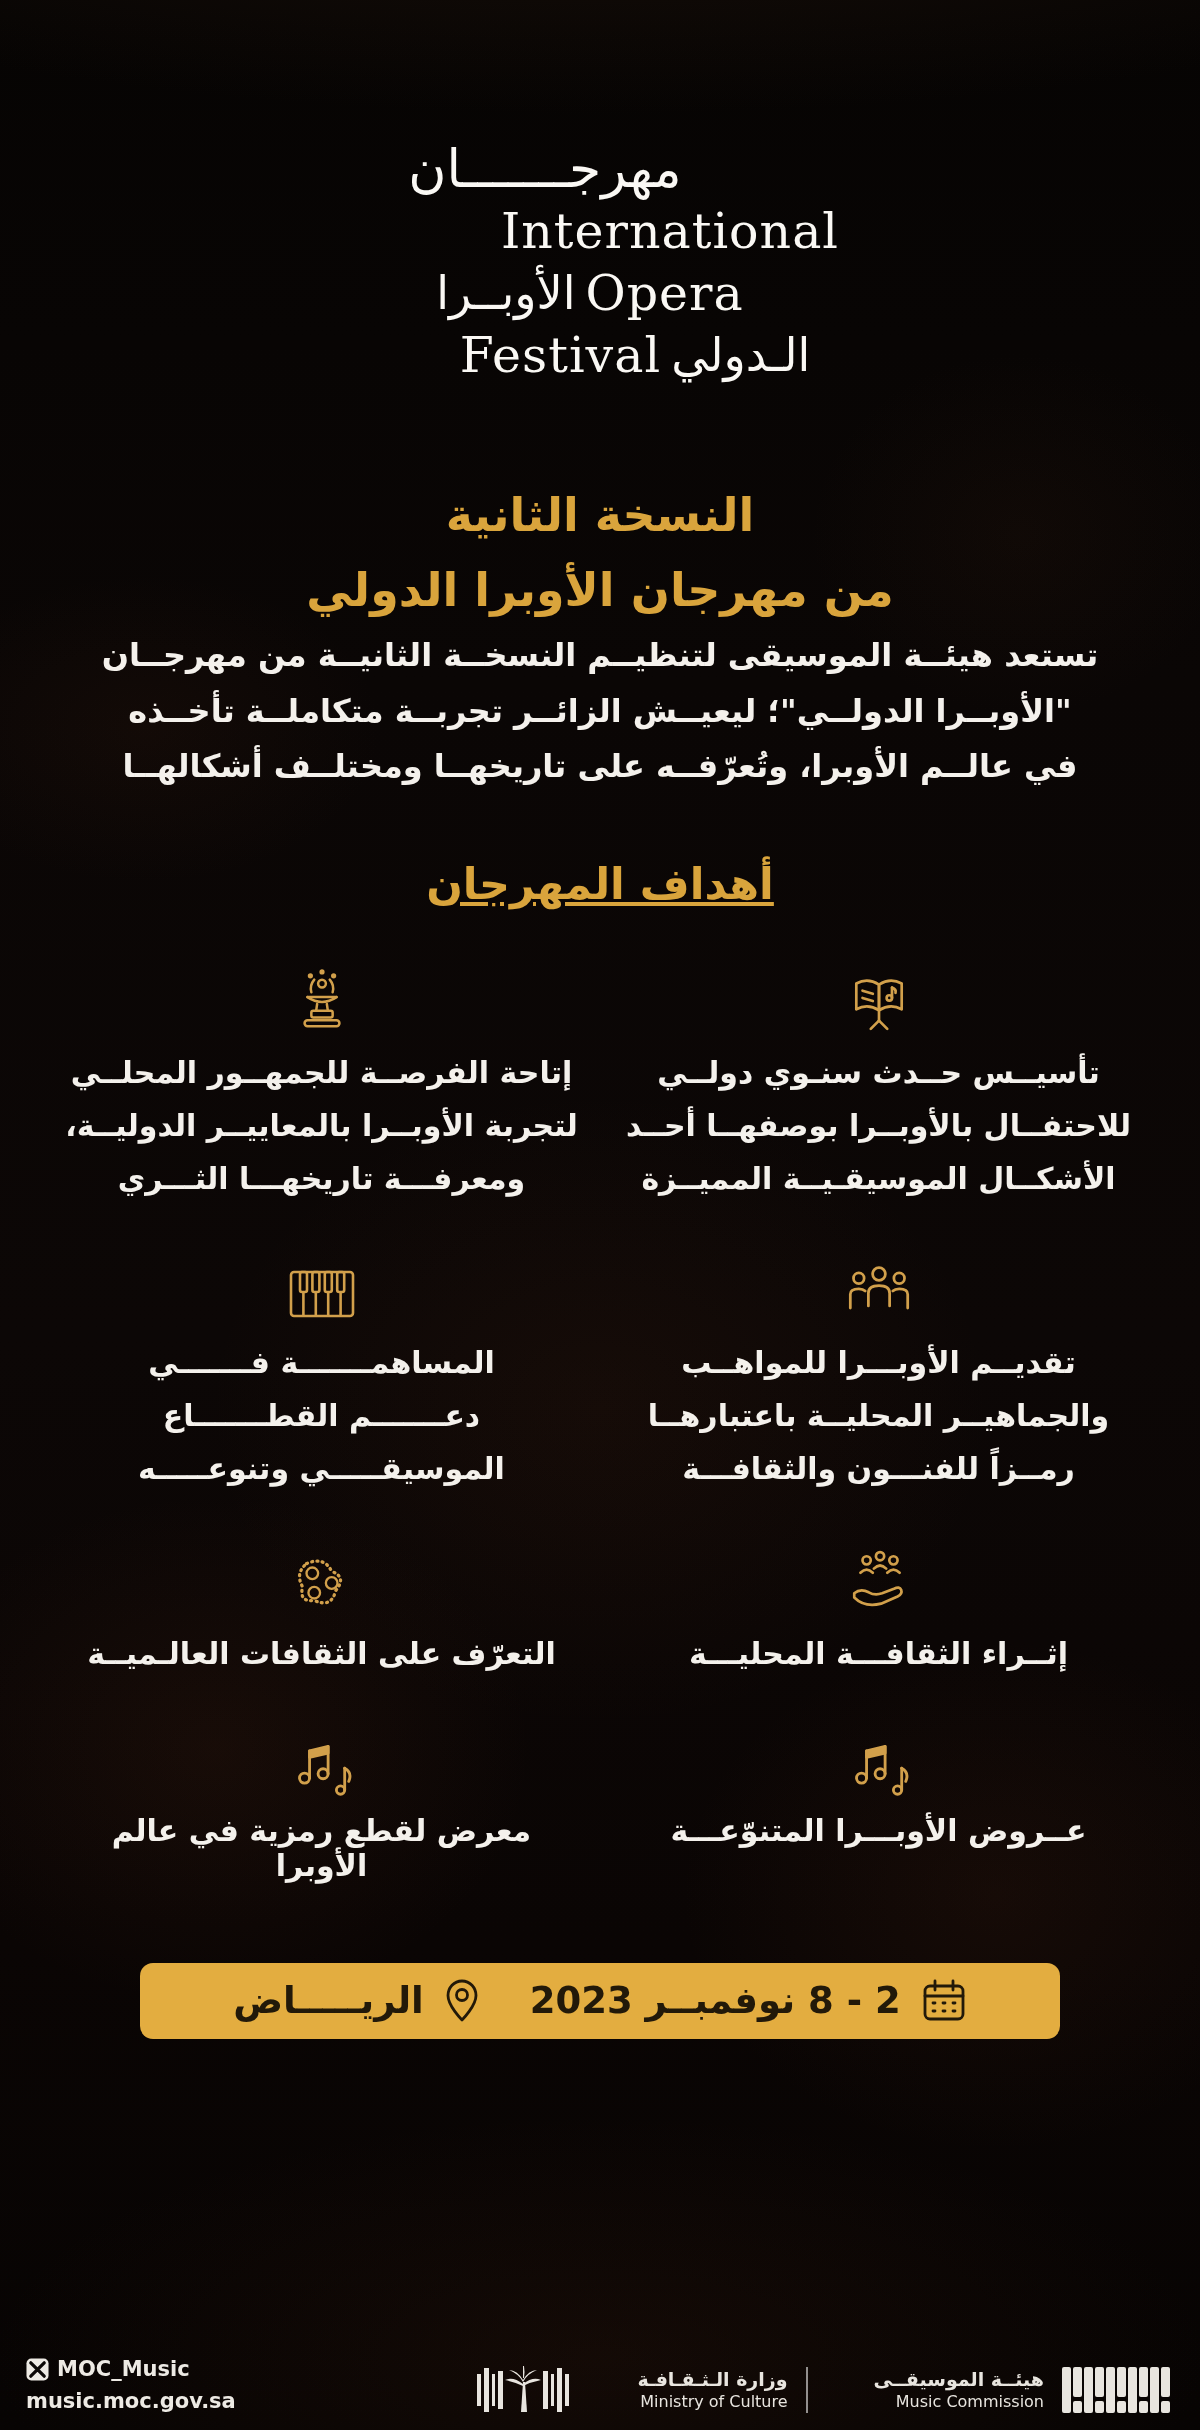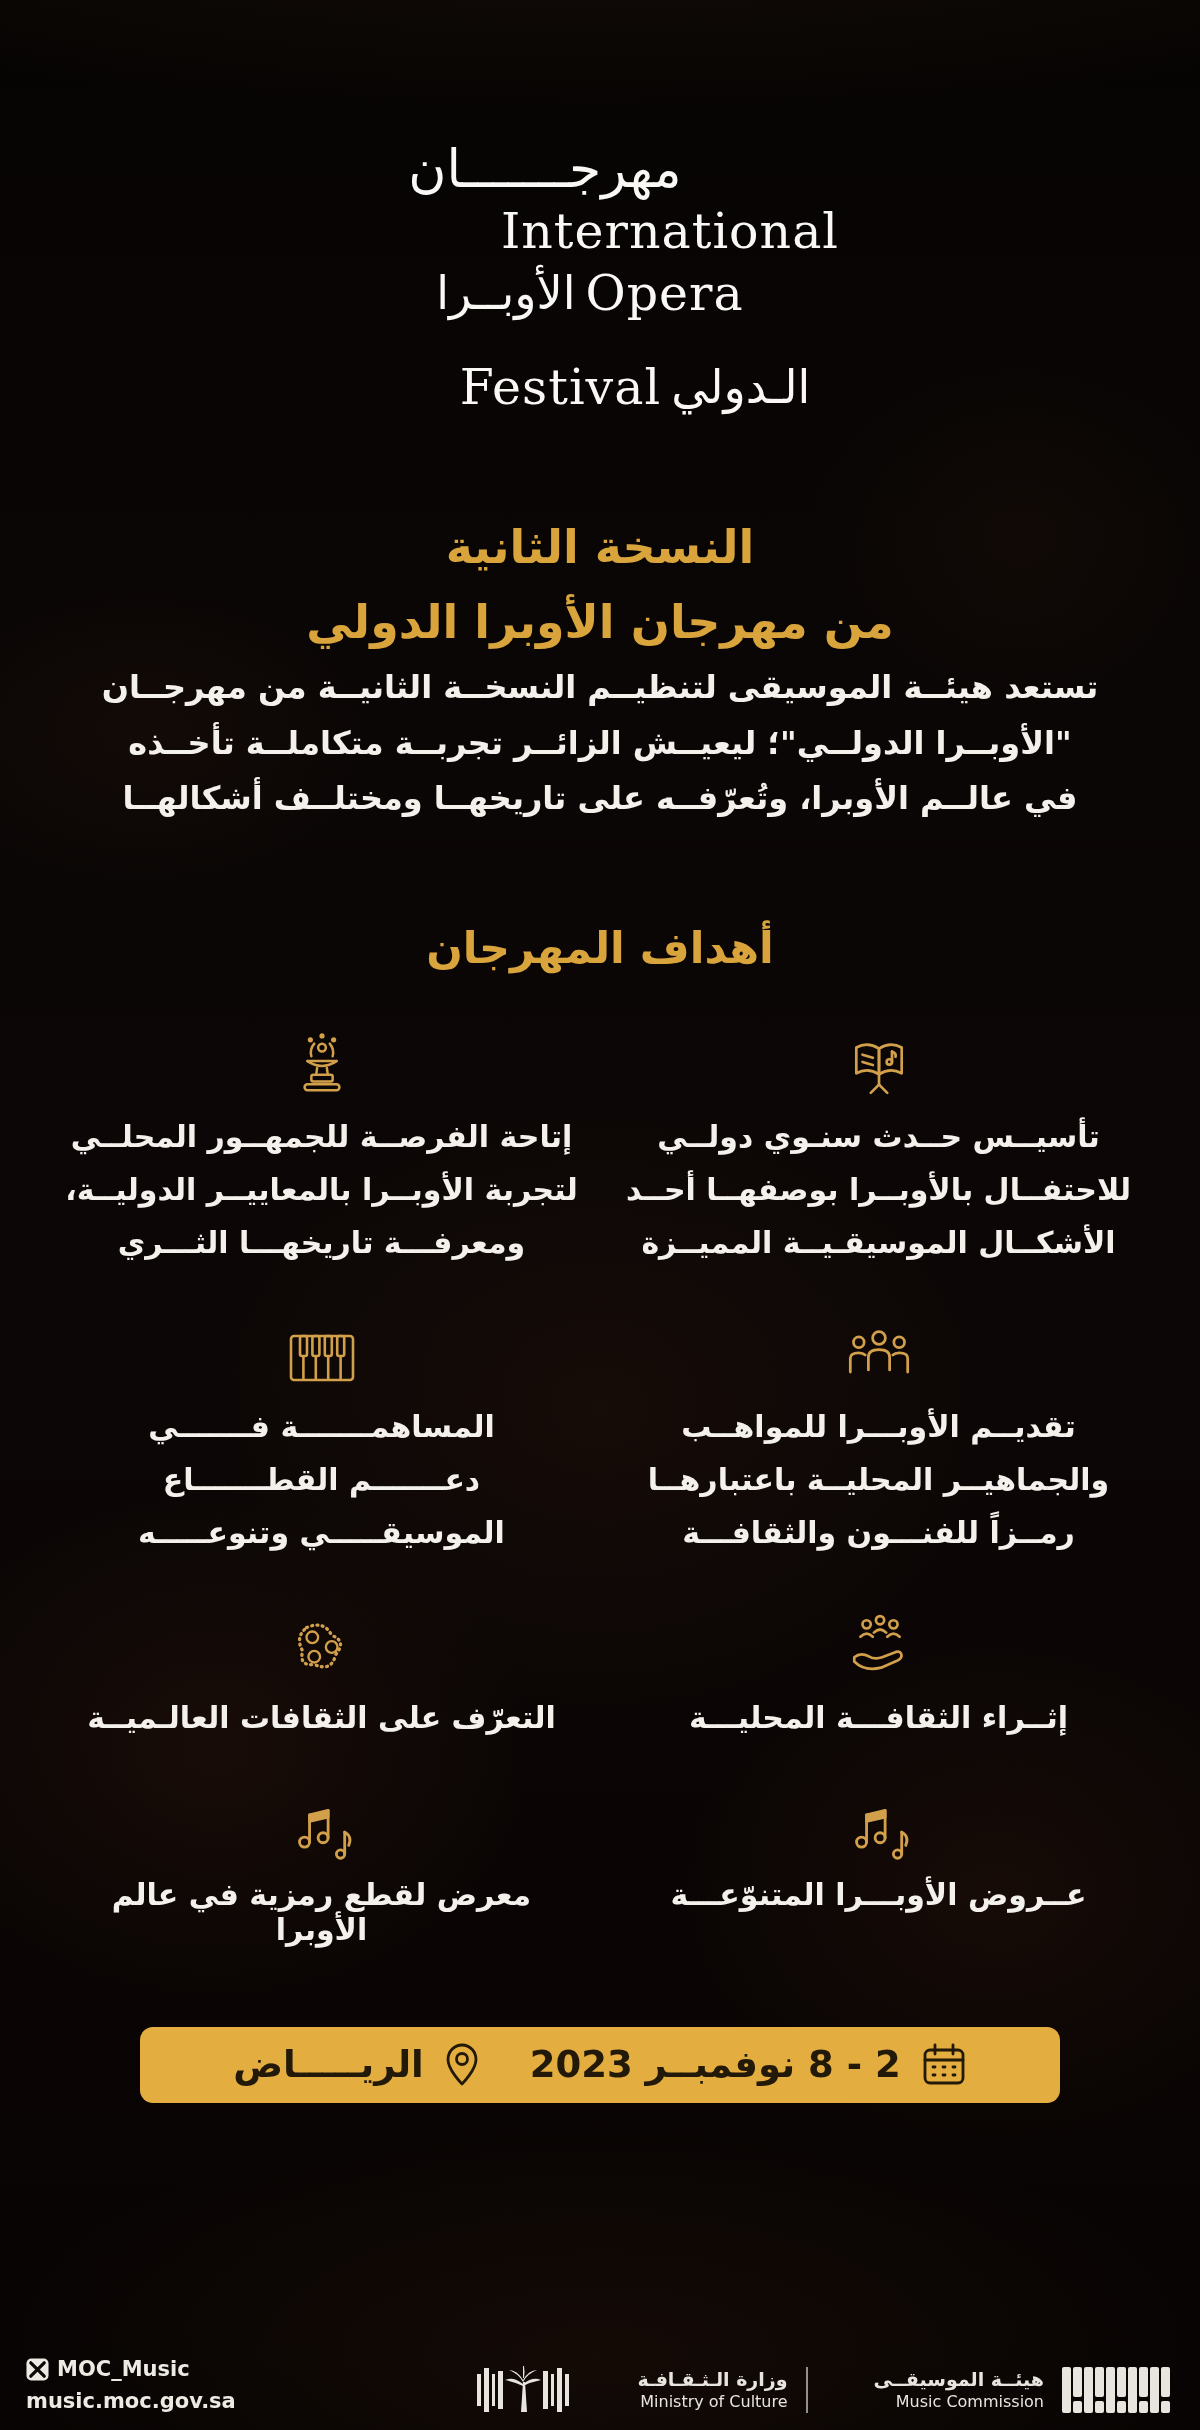--- a/index.html
+++ b/index.html
@@ -29,34 +29,34 @@
 
   
   .logo-block{margin-top:138px;direction:ltr;text-align:center;}
   .logo-line{height:62px;display:flex;justify-content:center;align-items:center;gap:10px;color:#FAF8F4;}
   .logo-ar{font-family:"DejaVu Sans",sans-serif;font-size:46px;font-weight:400;}
   .logo-ar.big{font-size:52px;}
   .logo-en{font-family:"DejaVu Serif","Liberation Serif",serif;font-size:49px;font-weight:400;letter-spacing:1px;}
   .l1{transform:translateX(-55px);}
   .l2{transform:translateX(70px);}
   .l3{transform:translateX(-10px);}
-  .l4{transform:translateX(35px);margin-top:32px;}
+  .l4{transform:translateX(35px);}
 
   
   .gold-title{margin-top:92px;text-align:center;color:#D9A43C;font-weight:bold;font-size:46px;line-height:1.63;}
   .section-heading{text-align:center;color:#D9A43C;font-weight:bold;font-size:43px;}
 
   
   .intro-body{
     width:1020px;text-align:center;
     font-size:32px;font-weight:bold;line-height:1.74;
     white-space:pre-line;color:#F4F1EC;
   }
 
-  .h-objectives{margin-top:96px;}
+  .h-objectives{margin-top:64px;text-decoration:underline;}
   .h-includes{margin-top:88px;}
 
   
   .obj-grid{
     margin-top:48px;width:1070px;
     display:grid;grid-template-columns:1fr 1fr;
     column-gap:44px;row-gap:42px;
   }
   .obj-item{display:flex;flex-direction:column;align-items:center;}
   .obj-icon{height:76px;display:flex;align-items:flex-end;justify-content:center;margin-bottom:14px;}

